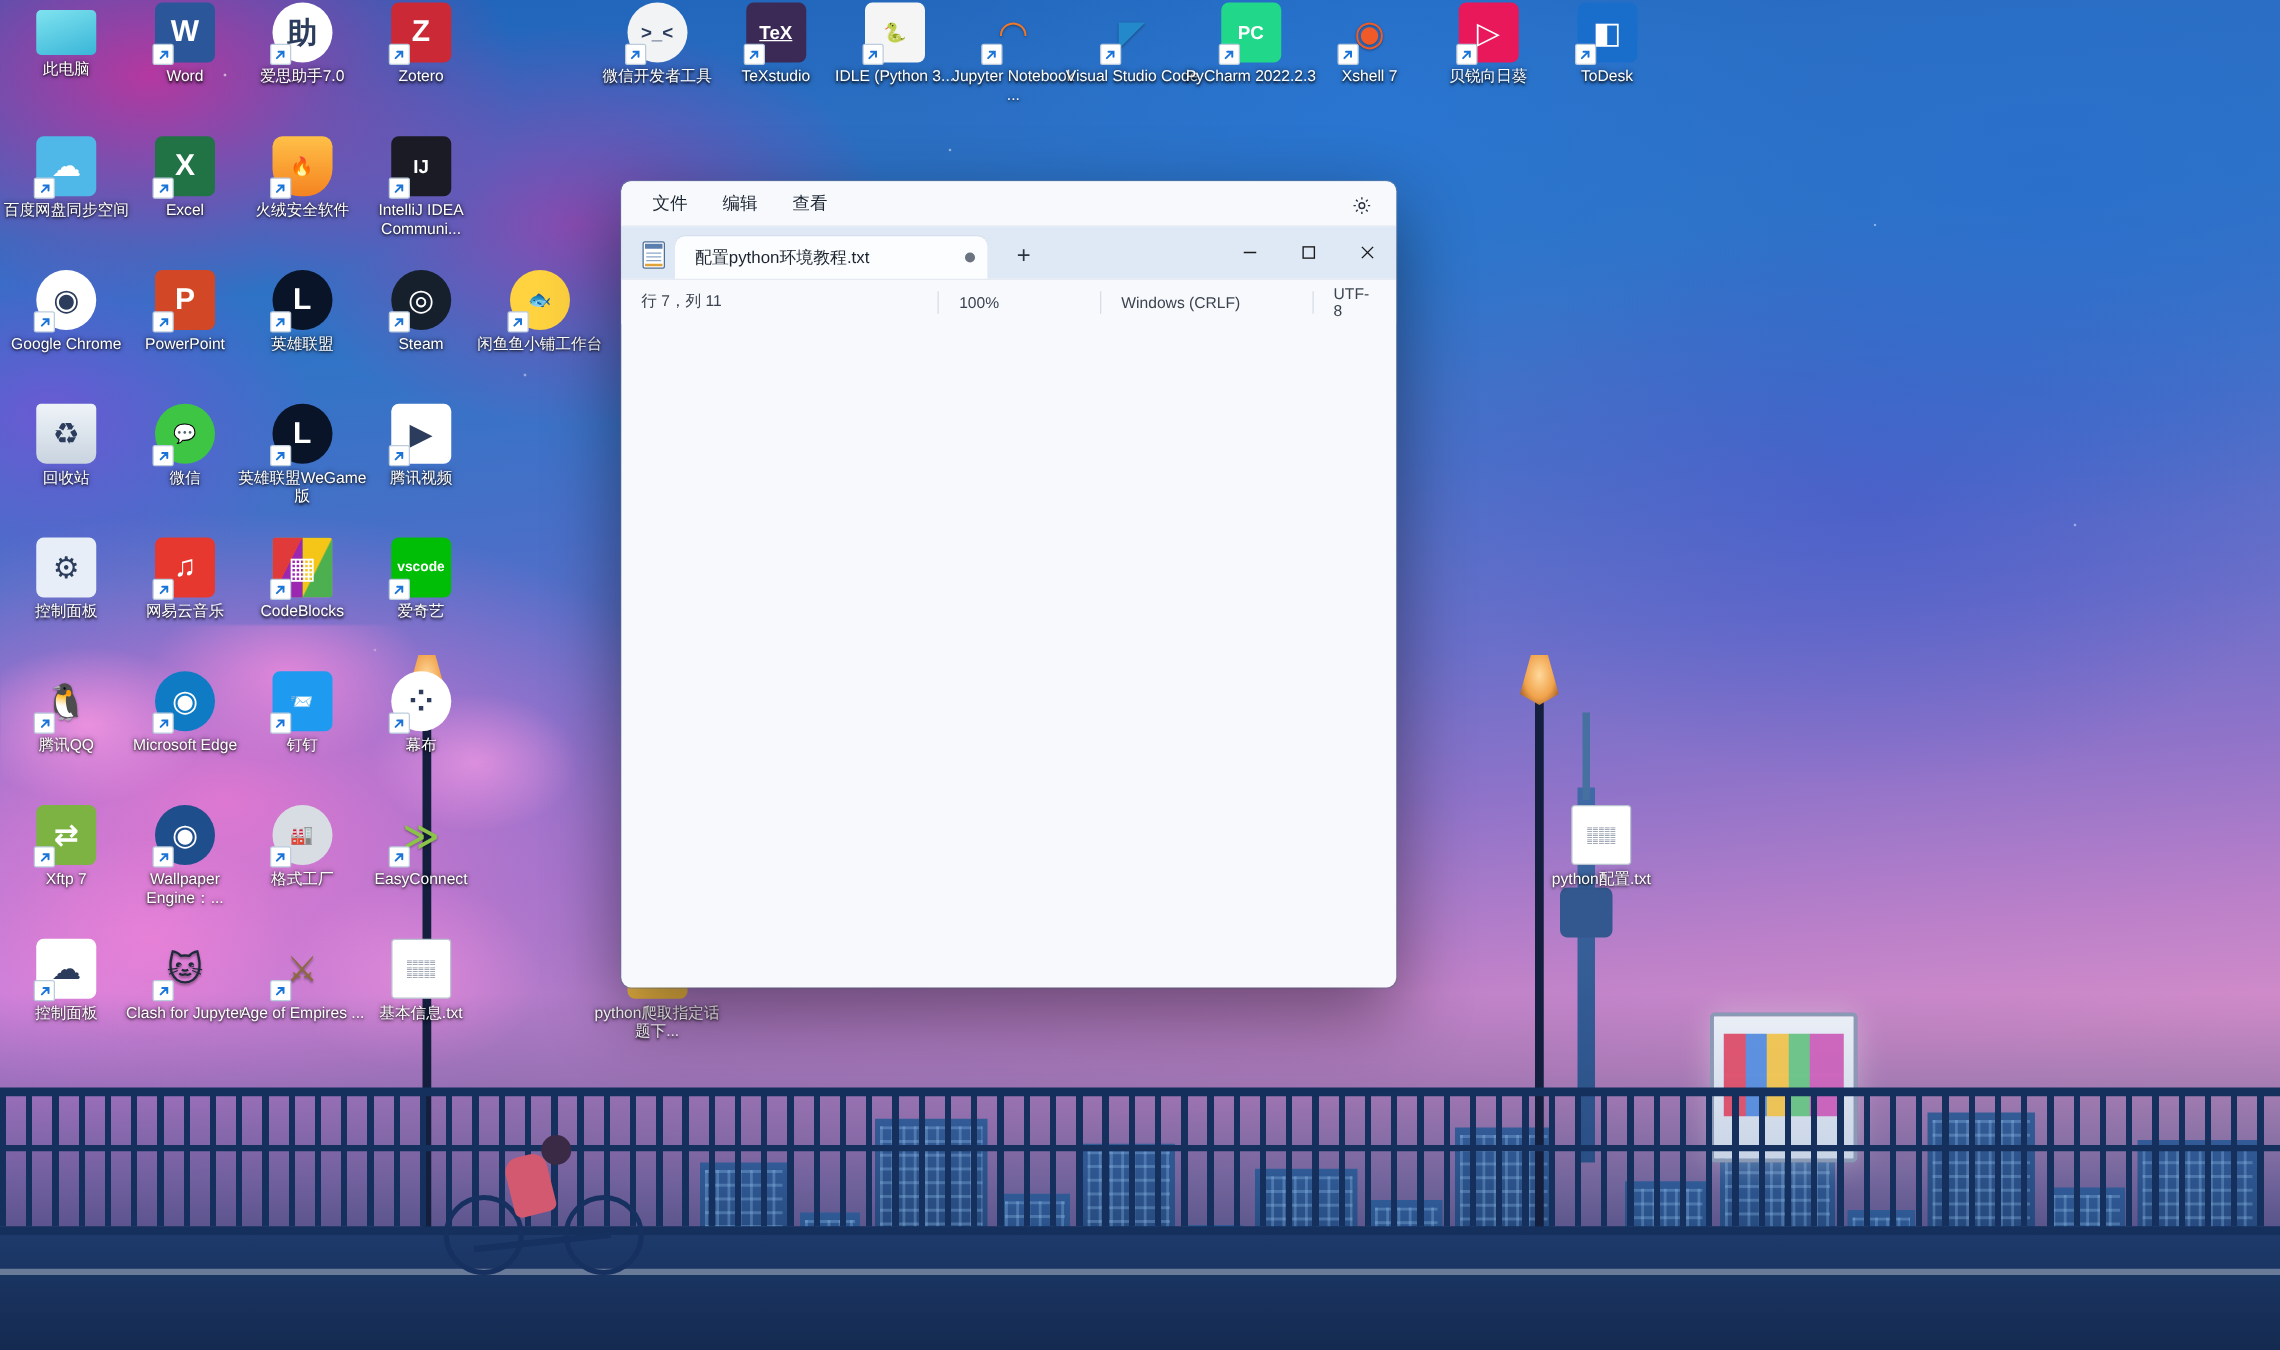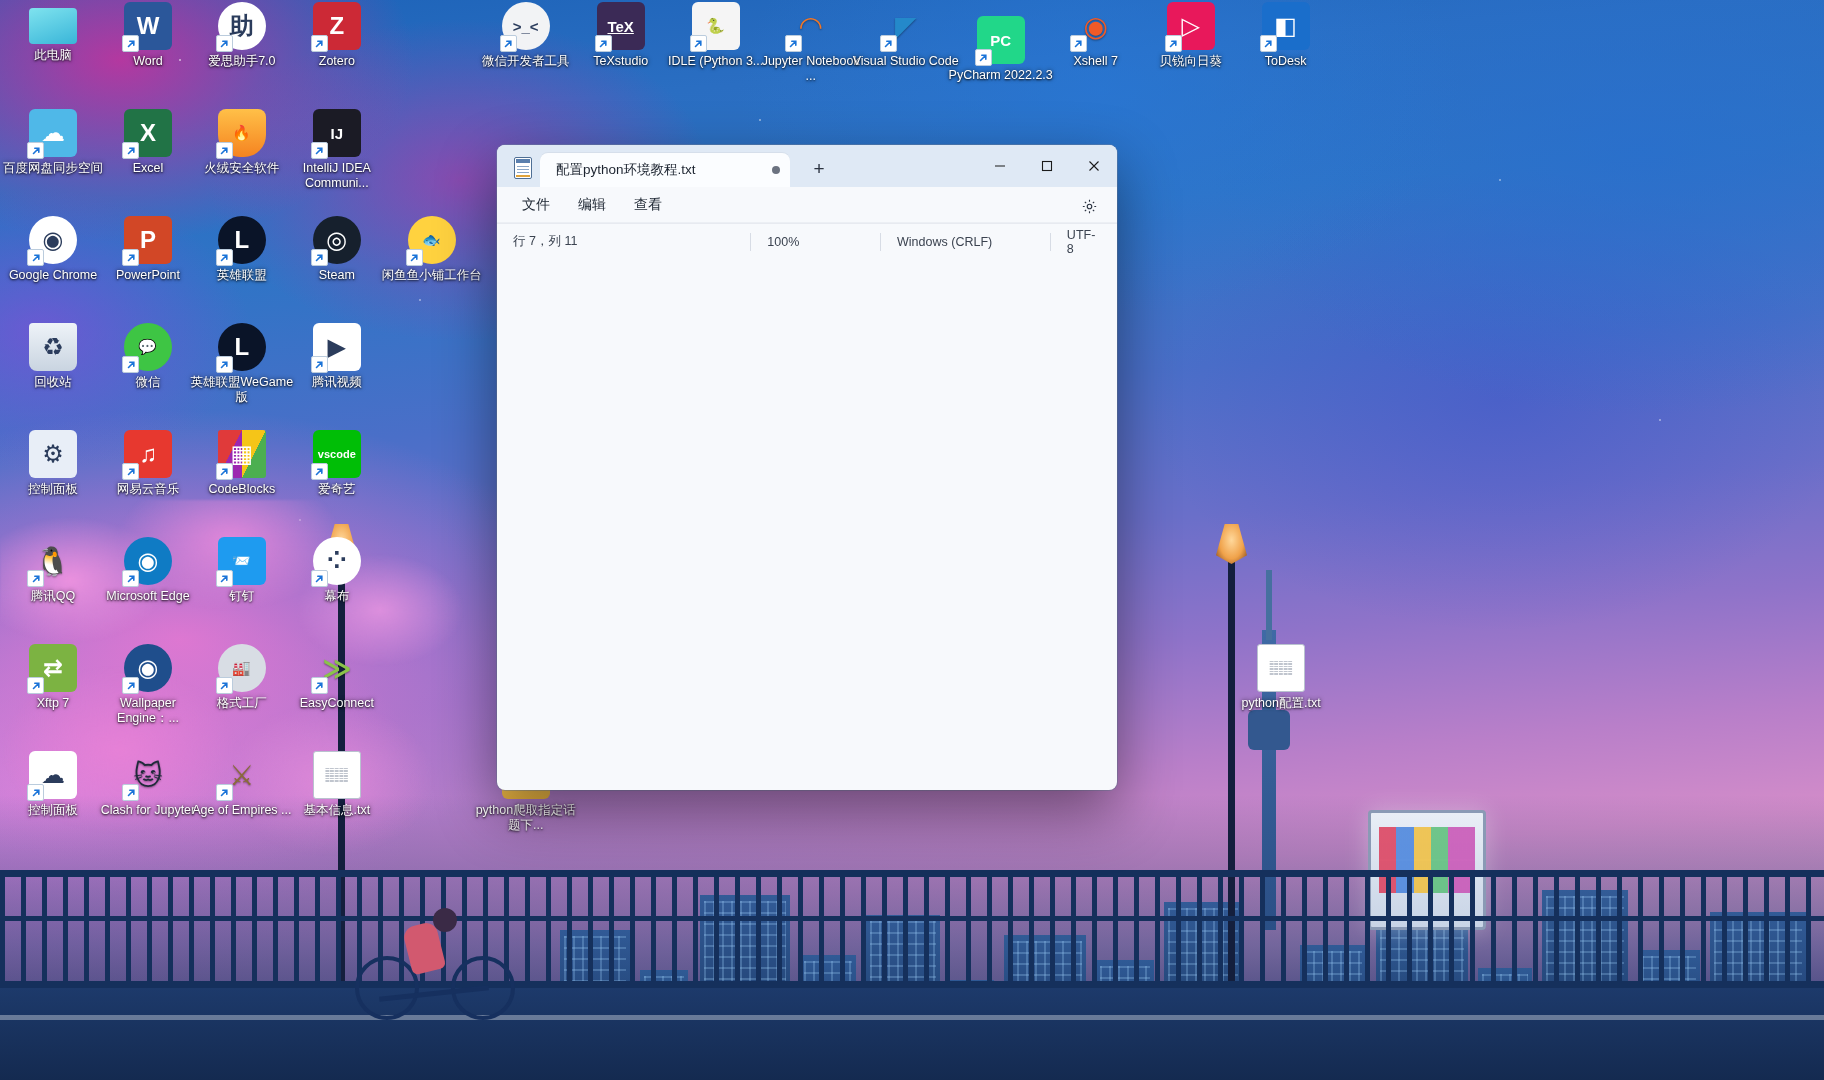--- a/index.html
+++ b/index.html
@@ -392,21 +392,21 @@
         <div class="icon-art" style="background: transparent; color: rgb(36, 137, 202); font-size: 30px; text-shadow: rgba(0, 0, 0, 0.4) 0px 1px 2px;">
           <span style="font-size: 28px;">◤</span>
           <span class="shortcut-arrow">
             <svg viewBox="0 0 12 12">
               <path d="M3.5 8.5L8.5 3.5M4.8 3.3h4v4" stroke="#1b74d8" stroke-width="1.6" fill="none" stroke-linecap="round"></path>
             </svg>
           </span>
         </div>
         <div class="icon-label">Visual Studio Code</div>
       </div>
-      <div class="icon-cell" style="left: 946.683px; top: 16px;">
+      <div class="icon-cell" style="left: 946.683px; top: 2px;">
         <div class="icon-art" style="background: rgb(33, 215, 137);">
           <span style="font-size: 15px;">PC</span>
           <span class="shortcut-arrow">
             <svg viewBox="0 0 12 12">
               <path d="M3.5 8.5L8.5 3.5M4.8 3.3h4v4" stroke="#1b74d8" stroke-width="1.6" fill="none" stroke-linecap="round"></path>
             </svg>
           </span>
         </div>
         <div class="icon-label">PyCharm 2022.2.3</div>
       </div>
@@ -757,70 +757,70 @@
       </div>
       <div class="icon-cell" style="left: 1227.05px; top: 644px;">
         <div class="icon-art" style="background: rgb(255, 255, 255); border: 1px solid rgb(185, 194, 207); border-radius: 3px;">
           <span style="font-size:8px;color:#8892a2;line-height:5px;">≡≡≡≡≡<br>≡≡≡≡≡<br>≡≡≡≡≡</span>
         </div>
         <div class="icon-label">python配置.txt</div>
       </div>
     </div>
 
   <div id="notepad">
-
-    <div id="titlebar">
-      <div id="app-icon">
-        <span class="pg"></span>
-          <span class="hdr"></span>
-        <span class="ln" style="top:9px"></span>
-        <span class="ln" style="top:12px"></span>
-        <span class="ln" style="top:15px"></span>
-        <span class="acc"></span>
-      </div>
-
-      <div id="tabstrip">
-        <div class="tab">
-          <span class="tab-title">配置python环境教程.txt</span>
-          <span class="tab-dot"></span>
-        </div>
-        <div id="newtab">+</div>
-      </div>
-
-      <div id="wincontrols">
-        <div class="wc">
-          <svg width="12" height="12" viewBox="0 0 12 12">
-              <path d="M1 6h10" stroke="#1b1b1b" stroke-width="1.1"></path>
-            </svg>
-        </div>
-        <div class="wc">
-          <svg width="12" height="12" viewBox="0 0 12 12">
-              <rect x="1.5" y="1.5" width="9" height="9" fill="none" stroke="#1b1b1b" stroke-width="1.1"></rect>
-            </svg>
-        </div>
-        <div class="wc close">
-          <svg width="12" height="12" viewBox="0 0 12 12">
-              <path d="M1.5 1.5l9 9M10.5 1.5l-9 9" stroke="#1b1b1b" stroke-width="1.1"></path>
-            </svg>
-        </div>
-      </div>
-    </div>
 
     <div id="menubar">
       <div class="menu-item">文件</div>
       <div class="menu-item">编辑</div>
       <div class="menu-item">查看</div>
       <div id="gear">
         <svg width="17" height="17" viewBox="0 0 24 24" fill="none" stroke="#2b3341" stroke-width="1.6">
           <circle cx="12" cy="12" r="3.2"></circle>
           <path d="M12 2.6v2.6M12 18.8v2.6M21.4 12h-2.6M5.2 12H2.6M18.6 5.4l-1.9 1.9M7.3 16.7l-1.9 1.9M18.6 18.6l-1.9-1.9M7.3 7.3L5.4 5.4"></path>
         </svg>
       </div>
     </div>
 
+    <div id="titlebar">
+      <div id="app-icon">
+        <span class="pg"></span>
+          <span class="hdr"></span>
+        <span class="ln" style="top:9px"></span>
+        <span class="ln" style="top:12px"></span>
+        <span class="ln" style="top:15px"></span>
+        <span class="acc"></span>
+      </div>
+
+      <div id="tabstrip">
+        <div class="tab">
+          <span class="tab-title">配置python环境教程.txt</span>
+          <span class="tab-dot"></span>
+        </div>
+        <div id="newtab">+</div>
+      </div>
+
+      <div id="wincontrols">
+        <div class="wc">
+          <svg width="12" height="12" viewBox="0 0 12 12">
+              <path d="M1 6h10" stroke="#1b1b1b" stroke-width="1.1"></path>
+            </svg>
+        </div>
+        <div class="wc">
+          <svg width="12" height="12" viewBox="0 0 12 12">
+              <rect x="1.5" y="1.5" width="9" height="9" fill="none" stroke="#1b1b1b" stroke-width="1.1"></rect>
+            </svg>
+        </div>
+        <div class="wc close">
+          <svg width="12" height="12" viewBox="0 0 12 12">
+              <path d="M1.5 1.5l9 9M10.5 1.5l-9 9" stroke="#1b1b1b" stroke-width="1.1"></path>
+            </svg>
+        </div>
+      </div>
+    </div>
+
 
     <div id="statusbar">
       <div class="sb" id="sb-pos">行 7，列 11</div>
       <div class="sb" id="sb-zoom">100%</div>
       <div class="sb" id="sb-eol">Windows (CRLF)</div>
       <div class="sb" id="sb-enc">UTF-8</div>
     </div>
 
   </div>
 </div>

